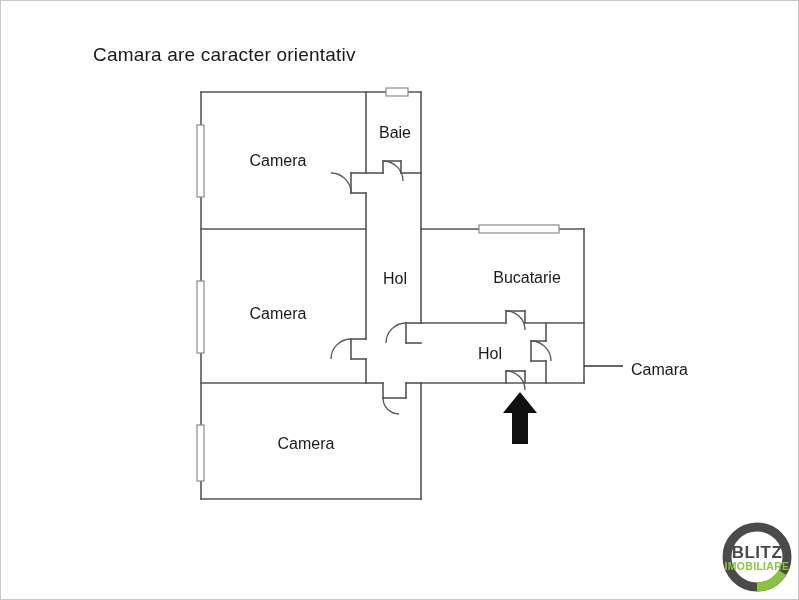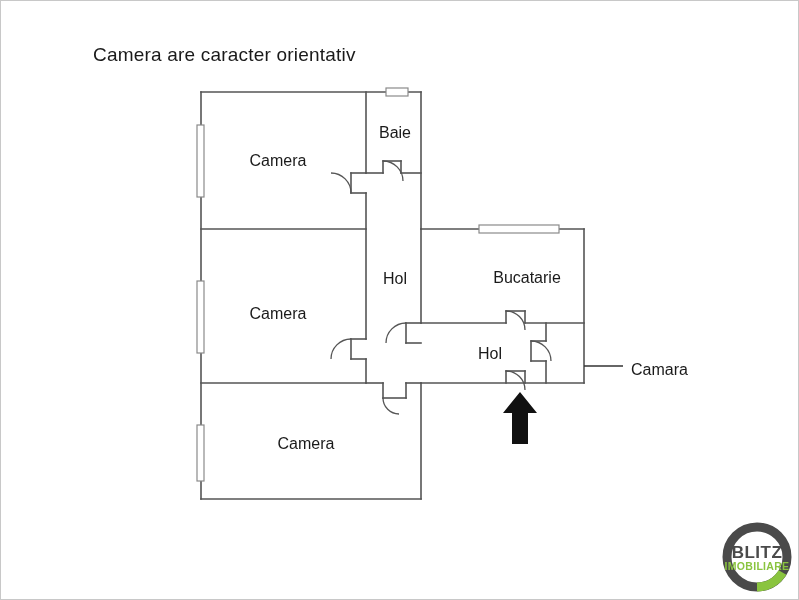--- a/index.html
+++ b/index.html
@@ -72,21 +72,21 @@
     fill: #8ac43f;
     text-anchor: middle;
     letter-spacing: 0.3px;
   }
 </style>
 </head>
 <body>
 
 <div id="page">
 
-  <div id="plan-title">Camera are caracter orientativ</div>
+  <div id="plan-title">Camara are caracter orientativ</div>
 
   <svg id="floorplan-svg" viewBox="0 0 799 600">
 
     <g fill="none" stroke="#555555" stroke-width="1.6" stroke-linecap="square">
 
       <path d="M 200 91 L 420 91"></path>
       <path d="M 420 91 L 420 228"></path>
 
       <path d="M 200 91 L 200 498"></path>
 

